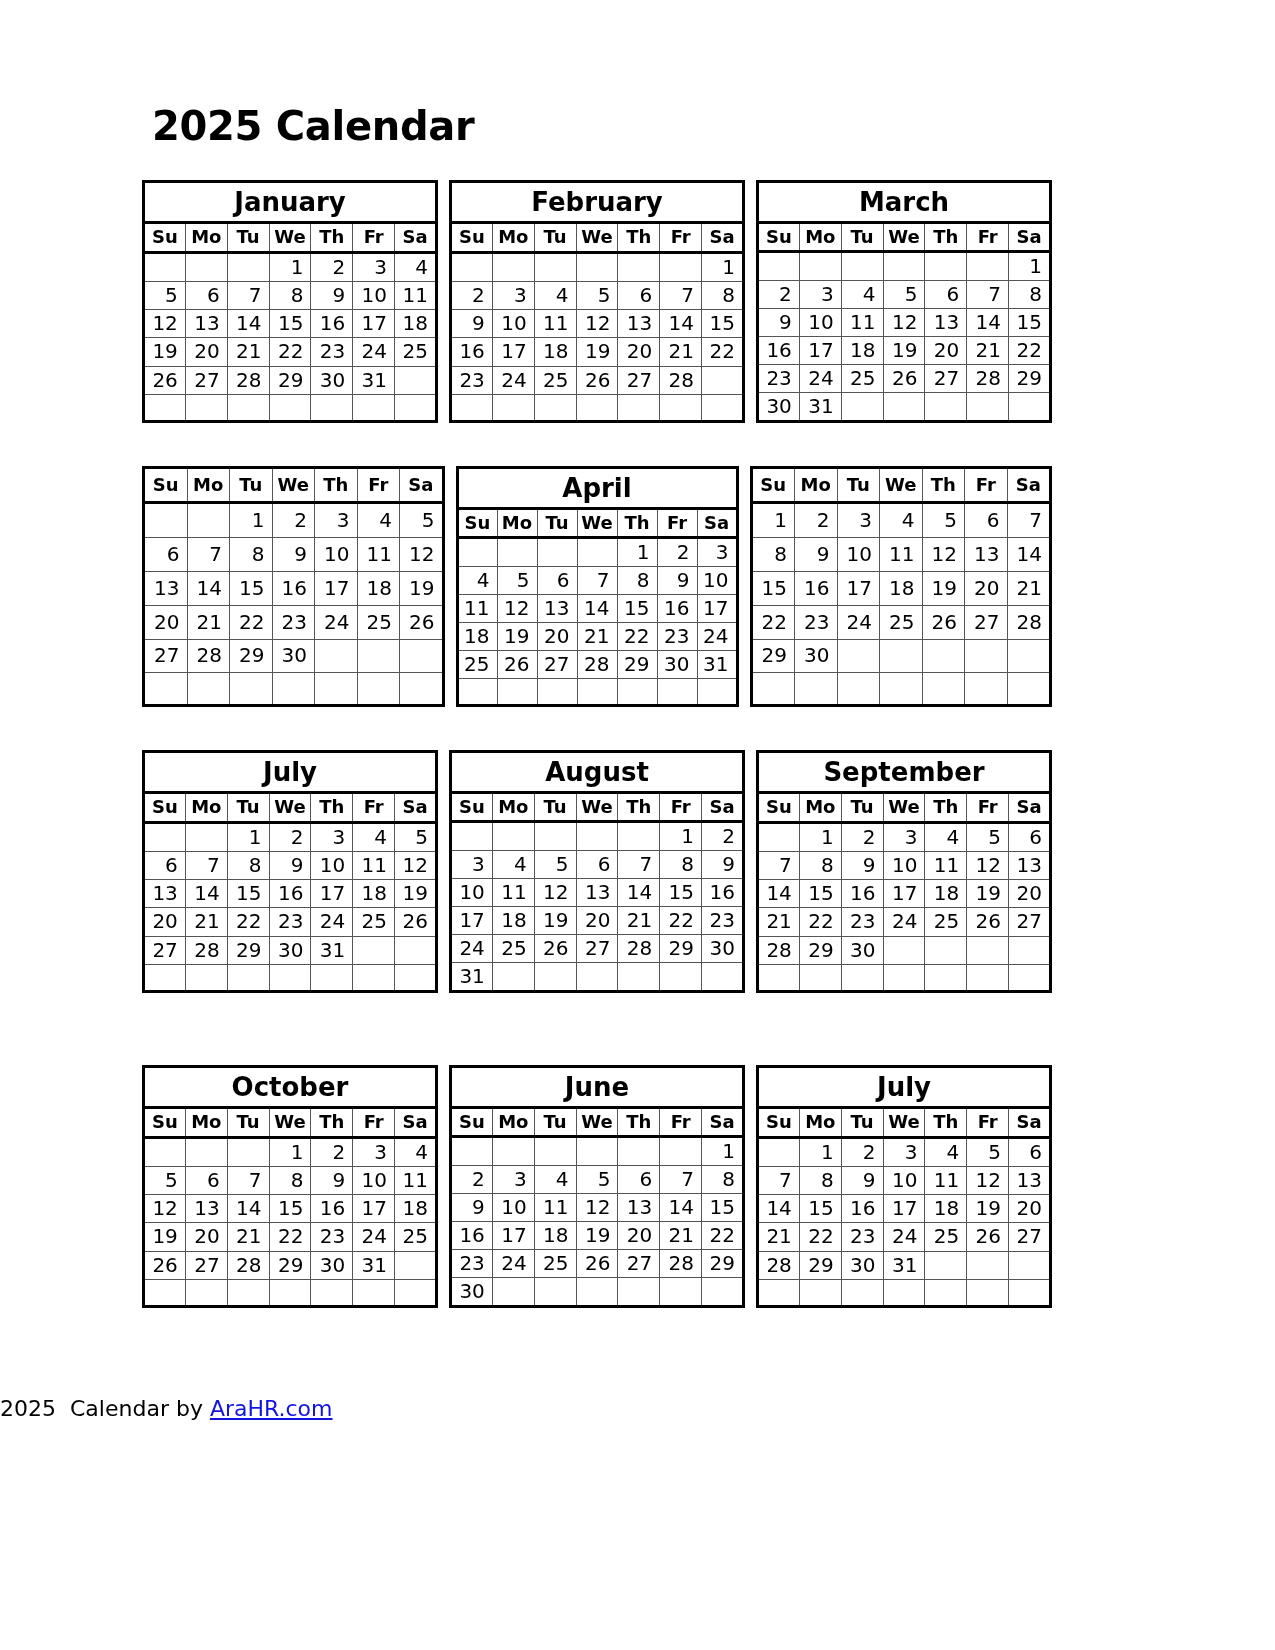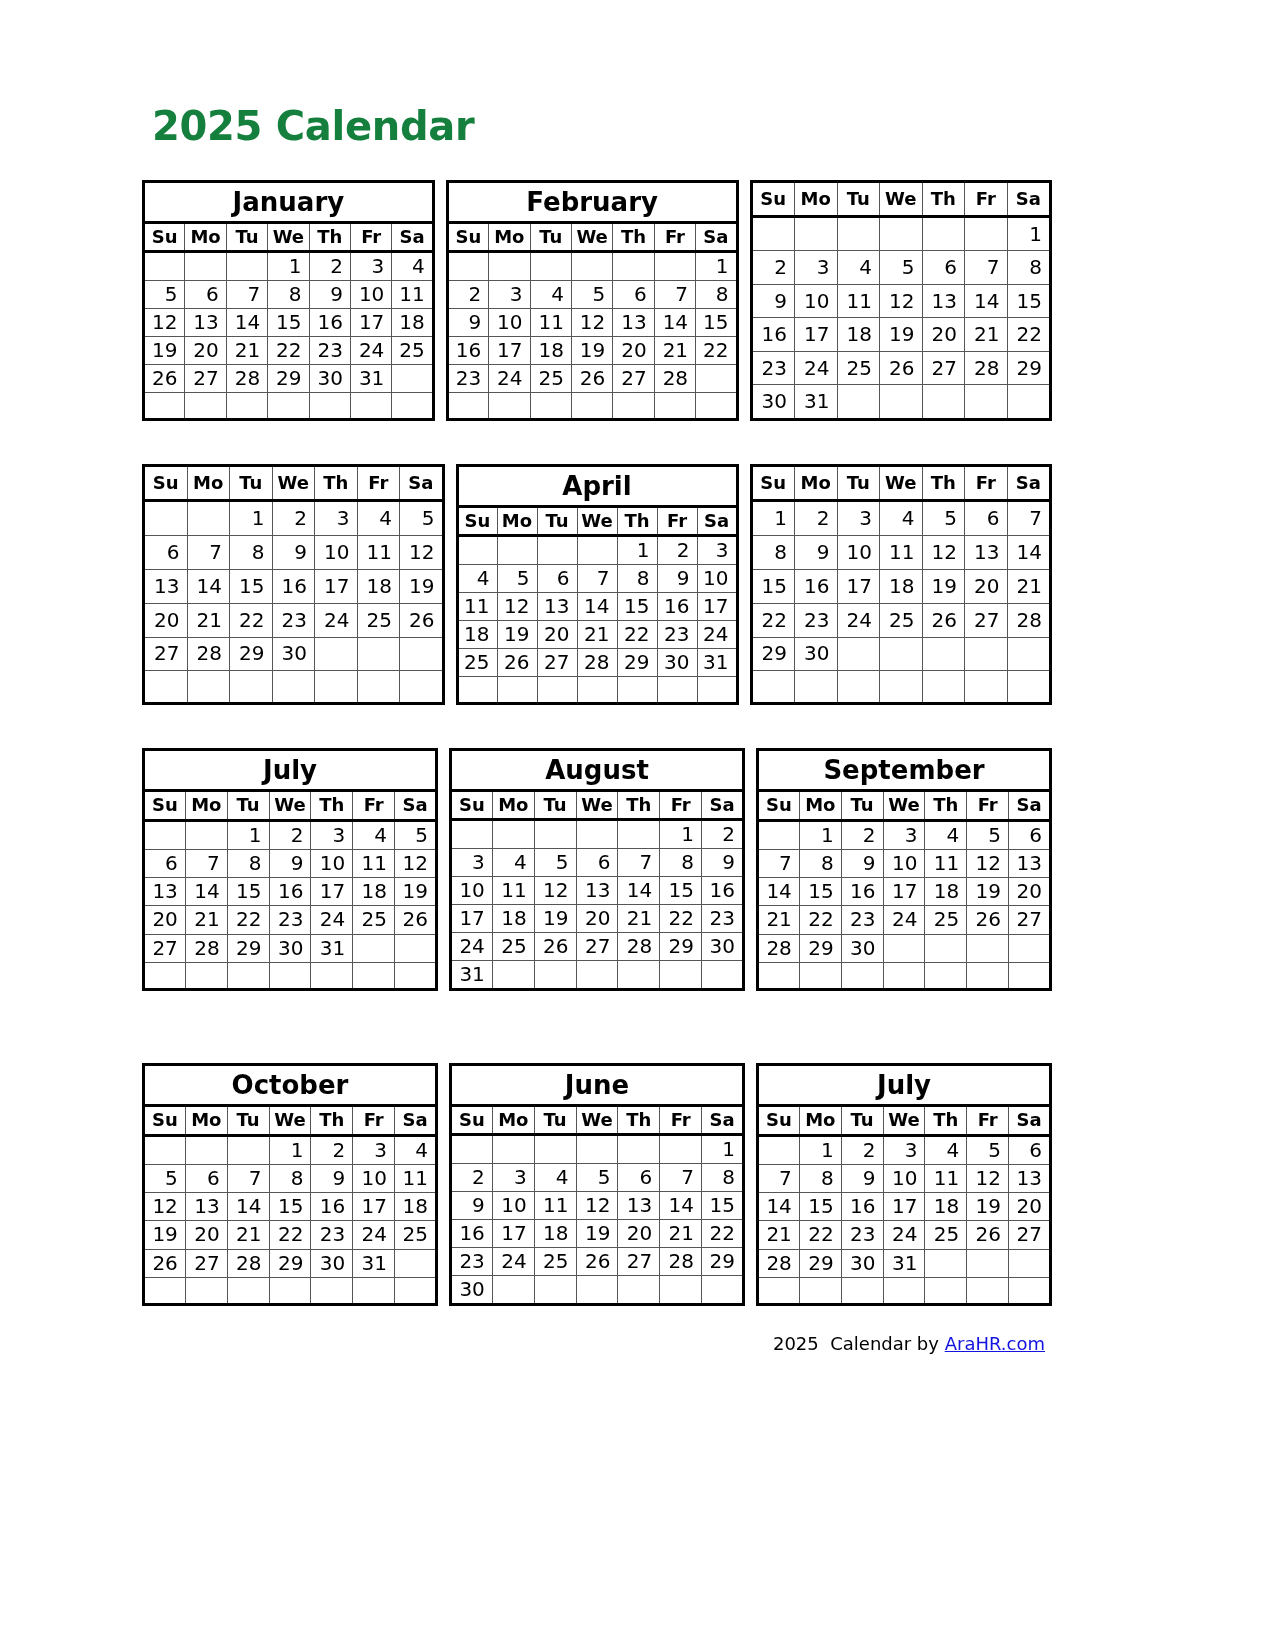--- a/index.html
+++ b/index.html
@@ -23,21 +23,21 @@
     box-sizing: border-box;
     padding: 0;
   }
 
   .page-title {
     position: absolute;
     left: 152px;
     top: 106px;
     font-size: 40px;
     font-weight: bold;
-    color: #15803d;
+    color: #000000;
     letter-spacing: -0.3px;
     line-height: 1;
     white-space: nowrap;
   }
 
   .calendar-grid {
     position: absolute;
     left: 142px;
     top: 180px;
     width: 910px;
@@ -105,24 +105,24 @@
     width: 41.5px;
     box-sizing: border-box;
   }
   .day-cell:last-child { border-right: none; }
   tr:last-child .day-cell { border-bottom: none; }
 
   .day-cell.empty { color: transparent; }
   .footer-wrap {
     position: absolute;
     left: 0;
-    top: 1333px;
+    top: 1396px;
     width: 1045px;
-    text-align: right;
-    font-size: 18px;
+    text-align: left;
+    font-size: 22px;
     color: #000000;
     white-space: nowrap;
   }
   .footer-link {
     color: #1414e0;
     text-decoration: underline;
   }
 </style>
 </head>
 <body>
@@ -269,20 +269,23 @@
               <td class="day-cell empty"></td>
               <td class="day-cell empty"></td>
               <td class="day-cell empty"></td>
               <td class="day-cell empty"></td>
             </tr>
           </tbody>
         </table>
         <table class="month-table">
           <tbody>
             <tr>
+              <td class="month-name" colspan="7">March</td>
+            </tr>
+            <tr>
               <td class="dow-cell">Su</td>
               <td class="dow-cell">Mo</td>
               <td class="dow-cell">Tu</td>
               <td class="dow-cell">We</td>
               <td class="dow-cell">Th</td>
               <td class="dow-cell">Fr</td>
               <td class="dow-cell">Sa</td>
             </tr>
             <tr>
               <td class="day-cell empty"></td>

